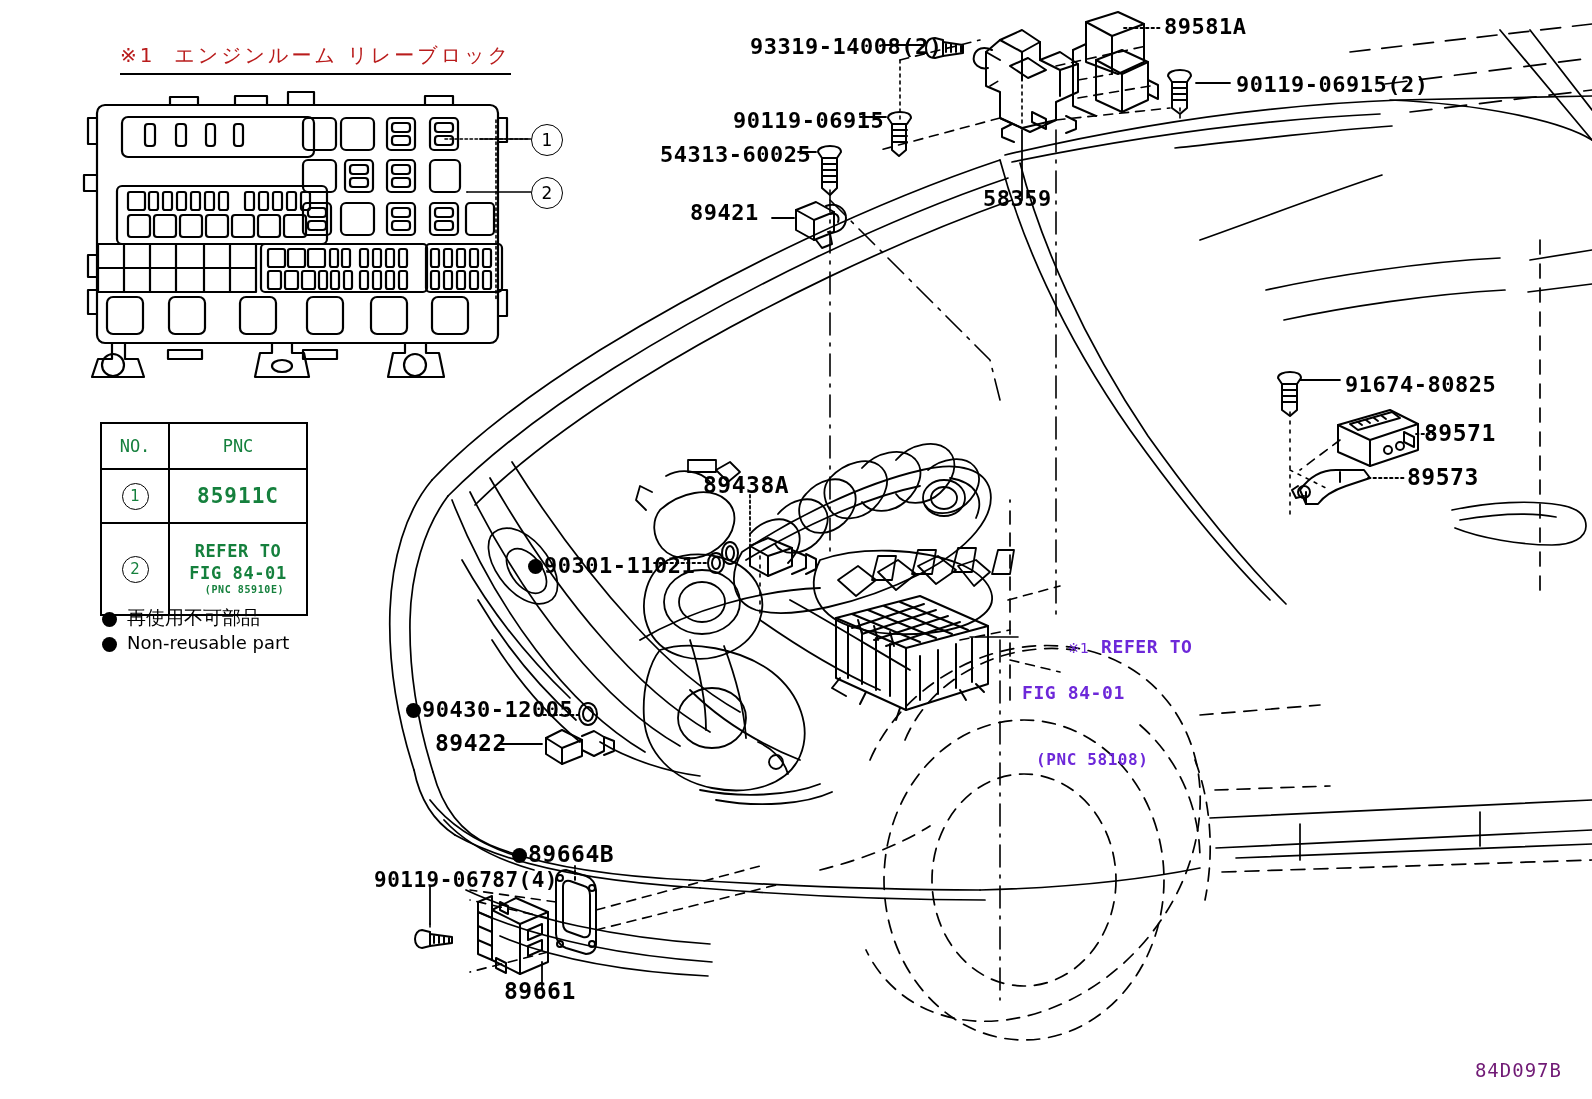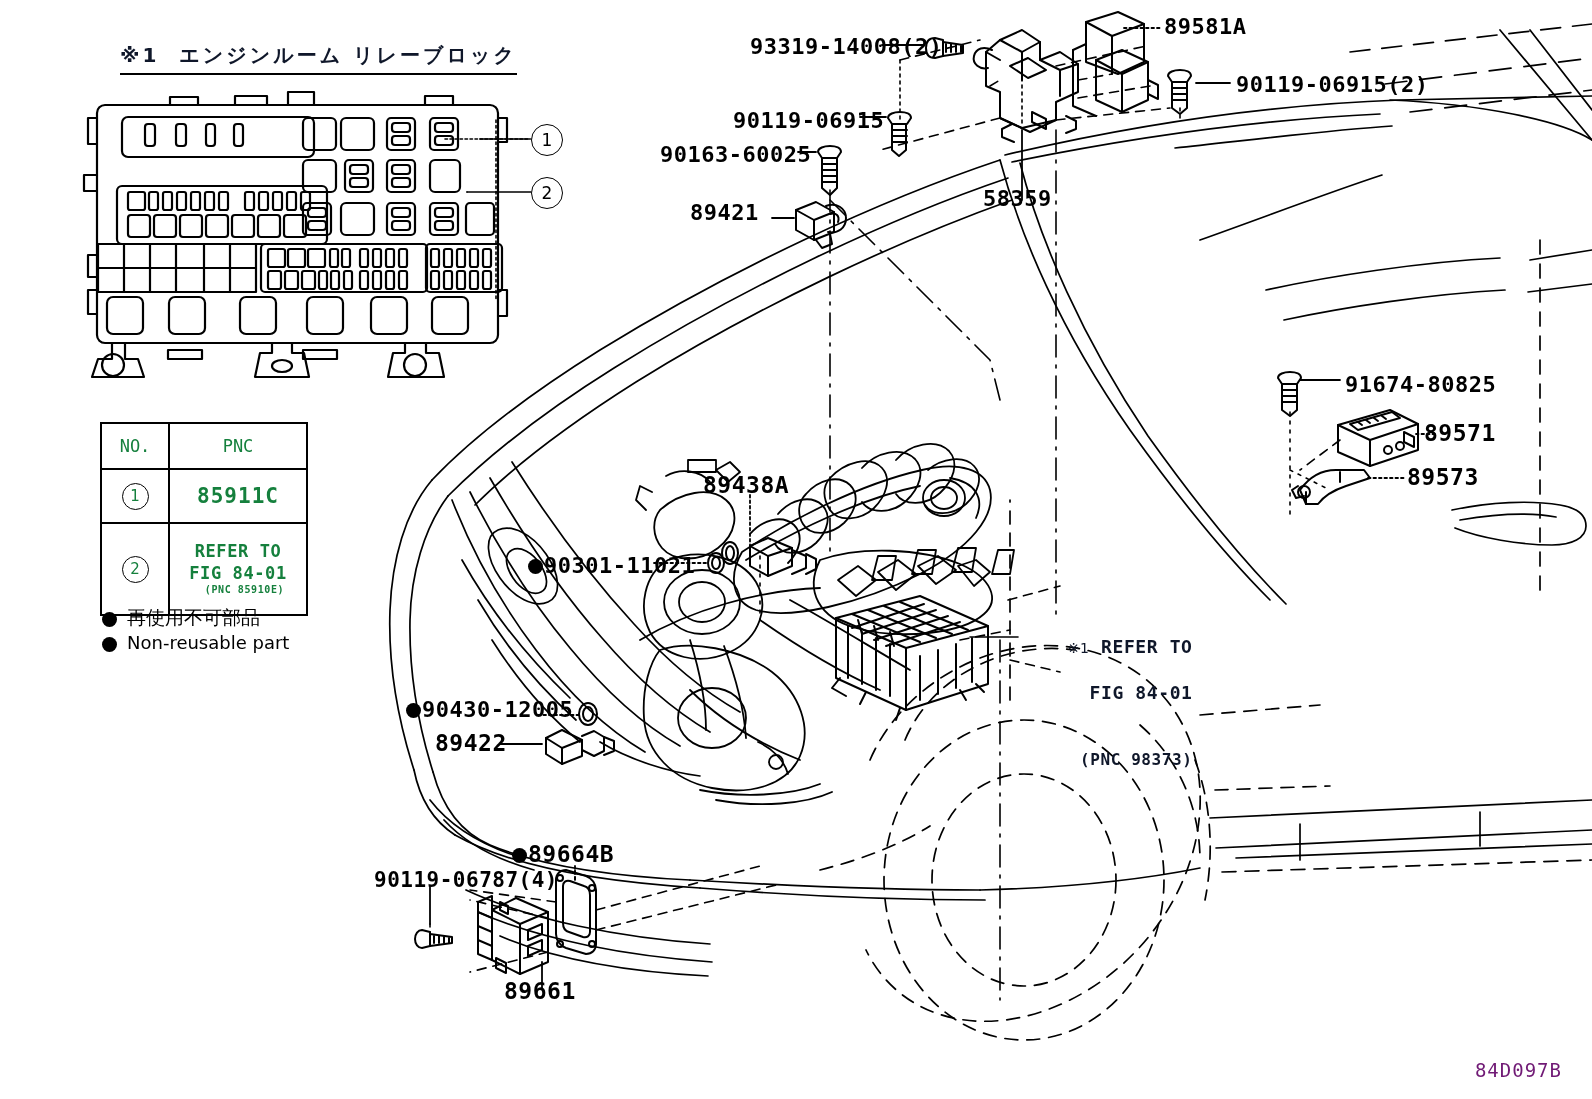--- a/index.html
+++ b/index.html
@@ -110,46 +110,44 @@
     font-size: 18px;
     margin-left: 9px;
     vertical-align: 2px;
   }
   .titlebox {
     position: absolute;
     left: 120px;
     top: 42px;
     font-family: "DejaVu Sans", "Liberation Sans", sans-serif;
     font-size: 20px;
-    color: #0f172a;
+    color: #b91c1c;
     border-bottom: 2px solid #000;
     padding-bottom: 4px;
     letter-spacing: 3px;
     white-space: pre;
-    font-weight: bold;
   }
   .figcode {
     position: absolute;
     right: 30px;
     bottom: 18px;
     font-family: "DejaVu Sans Mono", "Liberation Mono", monospace;
     font-size: 19px;
     color: #701a75;
     letter-spacing: 1px;
   }
   .refnote {
     position: absolute;
     font-family: "DejaVu Sans Mono", "Liberation Mono", monospace;
     font-size: 18px;
     font-weight: bold;
     line-height: 1.28;
-    color: #0f172a;
+    color: #6d28d9;
     white-space: pre;
     letter-spacing: 0.6px;
-    text-align: right;
   }
   .refnote .sub { font-size: 16px; display: block; padding-left: 14px; }
   .star {
     font-family: "DejaVu Sans", "Liberation Sans", sans-serif;
     font-size: 14px;
     font-weight: normal;
   }
   .callout {
     position: absolute;
     width: 30px; height: 30px;
@@ -691,29 +689,29 @@
   <div class="legend-row" style="top:605px;">
     <span class="blk-dot"></span><span class="jp-txt">再使用不可部品</span>
   </div>
   <div class="legend-row" style="top:632px;">
     <span class="blk-dot"></span><span class="en-txt">Non-reusable part</span>
   </div>
 
   <div class="refnote" style="left:1022px; top:612px;">
     <span class="star">※1</span> <span>REFER TO</span>
     <div>FIG 84-01</div>
-    <span class="sub">(PNC 98373)</span>
+    <span class="sub">(PNC 58108)</span>
   </div>
 
   <div id="part-labels">
       <div class="lbl" style="left: 750px; top: 34px; font-size: 22px;"><span>93319-14008(2)</span></div>
       <div class="lbl" style="left: 1164px; top: 14px; font-size: 22px;"><span>89581A</span></div>
       <div class="lbl" style="left: 1236px; top: 72px; font-size: 22px;"><span>90119-06915(2)</span></div>
       <div class="lbl" style="left: 733px; top: 108px; font-size: 22px;"><span>90119-06915</span></div>
-      <div class="lbl" style="left: 660px; top: 142px; font-size: 22px;"><span>90163-60025</span></div>
+      <div class="lbl" style="left: 660px; top: 142px; font-size: 22px;"><span>54313-60025</span></div>
       <div class="lbl" style="left: 690px; top: 200px; font-size: 22px;"><span>89421</span></div>
       <div class="lbl" style="left: 983px; top: 186px; font-size: 22px;"><span>58359</span></div>
       <div class="lbl" style="left: 1345px; top: 372px; font-size: 22px; text-align: center;"><span>91674-80825</span></div>
       <div class="lbl" style="left: 1424px; top: 420px; font-size: 23px;"><span>89571</span></div>
       <div class="lbl" style="left: 1407px; top: 464px; font-size: 23px;"><span>89573</span></div>
       <div class="lbl" style="left: 703px; top: 472px; font-size: 23px;"><span>89438A</span></div>
       <div class="lbl" style="left: 528px; top: 553px; font-size: 22px;"><span class="blk-dot"></span><span>90301-11021</span></div>
       <div class="lbl" style="left: 406px; top: 697px; font-size: 22px;"><span class="blk-dot"></span><span>90430-12005</span></div>
       <div class="lbl" style="left: 435px; top: 730px; font-size: 23px;"><span>89422</span></div>
       <div class="lbl" style="left: 512px; top: 841px; font-size: 23px;"><span class="blk-dot"></span><span>89664B</span></div>

